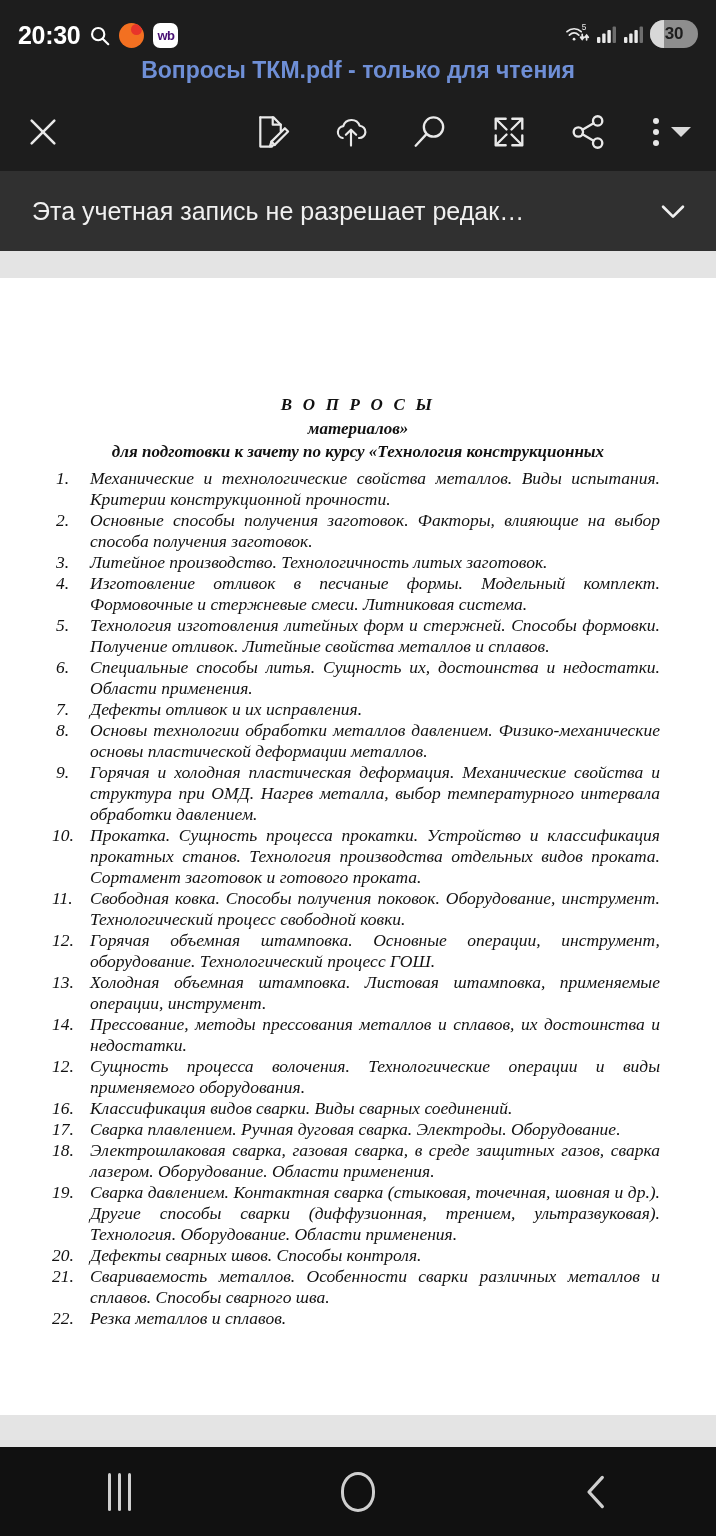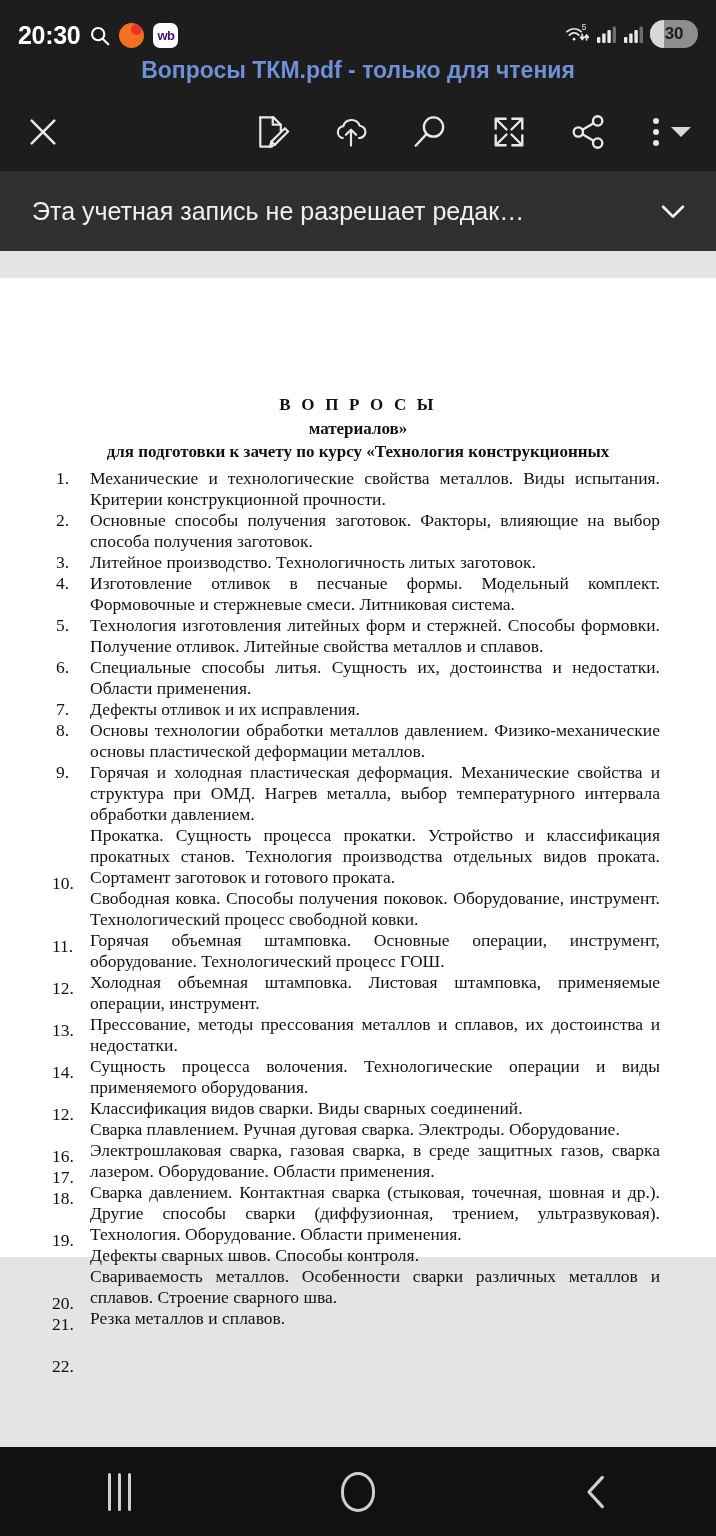--- a/index.html
+++ b/index.html
@@ -125,22 +125,23 @@
 
   
   .viewer {
     position: absolute; top: 251px; left: 0;
     width: 716px; height: 1196px;
     background: #e4e4e4;
     overflow: hidden;
   }
   .page {
     position: absolute; top: 27px; left: 0;
-    width: 716px; height: 979px;
+    width: 716px; height: 1137px;
     background: #ffffff;
+    font-style: italic;
   }
   .page-inner {
     padding: 116px 56px 0 56px;
   }
   .doc-head {
     font-family: "Liberation Serif", serif;
     font-weight: 700; color: #111;
     text-align: center;
   }
   .doc-head .h1 {
@@ -159,21 +160,21 @@
     position: relative;
     padding-left: 34px;
     text-align: justify;
     text-align-last: left;
     margin-bottom: 0px;
   }
   ol.qlist li .num {
     position: absolute; left: 0; top: 0;
     width: 30px; text-align: right;
   }
-  ol.qlist li.w2 .num { left: -4px; width: 34px; margin-top: 48px; }
+  ol.qlist li.w2 .num { left: -4px; width: 34px; }
 
   
   .navbar {
     position: absolute; bottom: 0; left: 0;
     width: 716px; height: 89px;
     background: #111111;
     display: flex; align-items: center; justify-content: space-around;
   }
   .nav-btn {
     width: 120px; height: 60px;
@@ -346,21 +347,21 @@
             <li class="w2"><span class="num">11.</span><span>Свободная ковка. Способы получения поковок. Оборудование, инструмент. Технологический процесс свободной ковки.</span></li>
             <li class="w2"><span class="num">12.</span><span>Горячая объемная штамповка. Основные операции, инструмент, оборудование. Технологический процесс ГОШ.</span></li>
             <li class="w2"><span class="num">13.</span><span>Холодная объемная штамповка. Листовая штамповка, применяемые операции, инструмент.</span></li>
             <li class="w2"><span class="num">14.</span><span>Прессование, методы прессования металлов и сплавов, их достоинства и недостатки.</span></li>
             <li class="w2"><span class="num">12.</span><span>Сущность процесса волочения. Технологические операции и виды применяемого оборудования.</span></li>
             <li class="w2"><span class="num">16.</span><span>Классификация видов сварки. Виды сварных соединений.</span></li>
             <li class="w2"><span class="num">17.</span><span>Сварка плавлением. Ручная дуговая сварка. Электроды. Оборудование.</span></li>
             <li class="w2"><span class="num">18.</span><span>Электрошлаковая сварка, газовая сварка, в среде защитных газов, сварка лазером. Оборудование. Области применения.</span></li>
             <li class="w2"><span class="num">19.</span><span>Сварка давлением. Контактная сварка (стыковая, точечная, шовная и др.). Другие способы сварки (диффузионная, трением, ультразвуковая). Технология. Оборудование. Области применения.</span></li>
             <li class="w2"><span class="num">20.</span><span>Дефекты сварных швов. Способы контроля.</span></li>
-            <li class="w2"><span class="num">21.</span><span>Свариваемость металлов. Особенности сварки различных металлов и сплавов. Строение сварного шва.</span></li>
+            <li class="w2"><span class="num">21.</span><span>Свариваемость металлов. Особенности сварки различных металлов и сплавов. Способы сварного шва.</span></li>
             <li class="w2"><span class="num">22.</span><span>Резка металлов и сплавов.</span></li>
           </ol>
       </div>
     </div>
   </div>
 
   <div class="navbar">
     <div class="nav-btn">
       <span class="nav-recents">
           <i></i>

